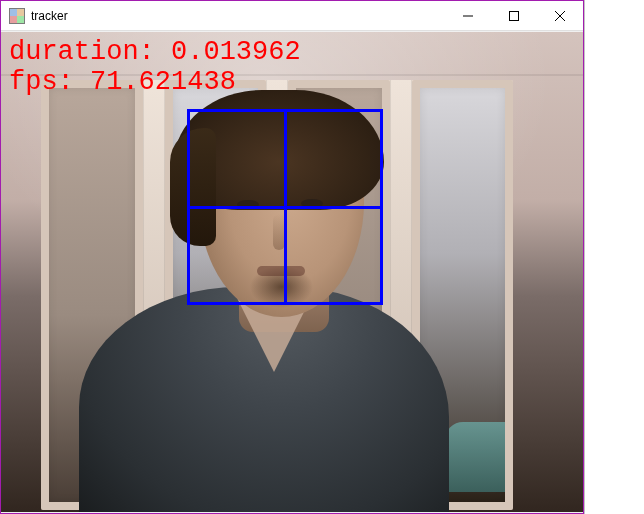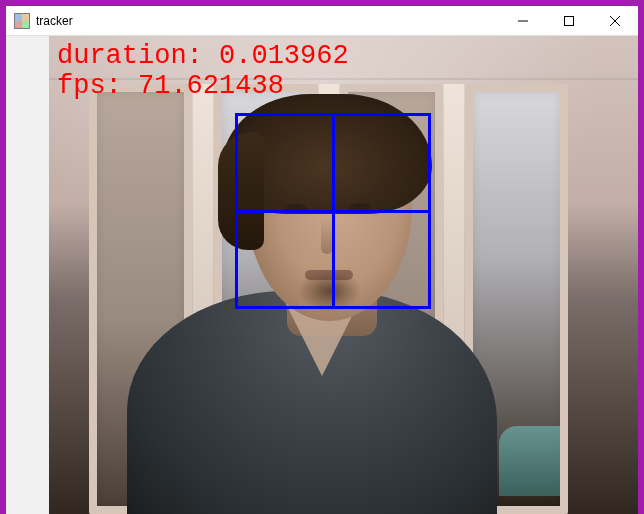--- a/index.html
+++ b/index.html
@@ -1,20 +1,20 @@
 <!DOCTYPE html>
 <html><head>
 <meta charset="utf-8">
 <style>
   * { box-sizing: border-box; margin: 0; padding: 0; }
   html, body { width: 644px; height: 514px; overflow: hidden; font-family: "Segoe UI", Tahoma, sans-serif; }
 
   .window {
-    width: 644px; height: 514px;
-    border: 6px solid #a21caf;
+    width: 584px; height: 514px;
+    border: 1px solid #a21caf;
     background: #fff;
     display: flex; flex-direction: column;
     box-shadow: 0 0 0 0.5px #888;
   }
 
   .titlebar {
     height: 30px;
     background: #ffffff;
     display: flex; align-items: center;
     border-bottom: 1px solid #e0e0e0;
@@ -48,21 +48,20 @@
     display: flex; align-items: center; justify-content: center;
   }
 
   .video-frame {
     position: relative;
     width: 640px; height: 480px;
     overflow: hidden;
     background:
       radial-gradient(ellipse 480px 360px at 45% 10%, rgba(255,255,255,0.35), rgba(255,255,255,0) 60%),
       linear-gradient(180deg, #d4c3bd 0%, #c2aea7 35%, #7a6c68 55%, #31261f 100%);
-    margin-left: 43px;
   }
 
   
   .wardrobe {
     position: absolute; left: 40px; top: 48px; right: 70px; height: 430px;
     background: linear-gradient(180deg,#e9dbcf 0%, #cdb9ac 45%, #8a796e 80%);
     border-radius: 2px;
     display: flex;
   }
   .wardrobe .panel {

